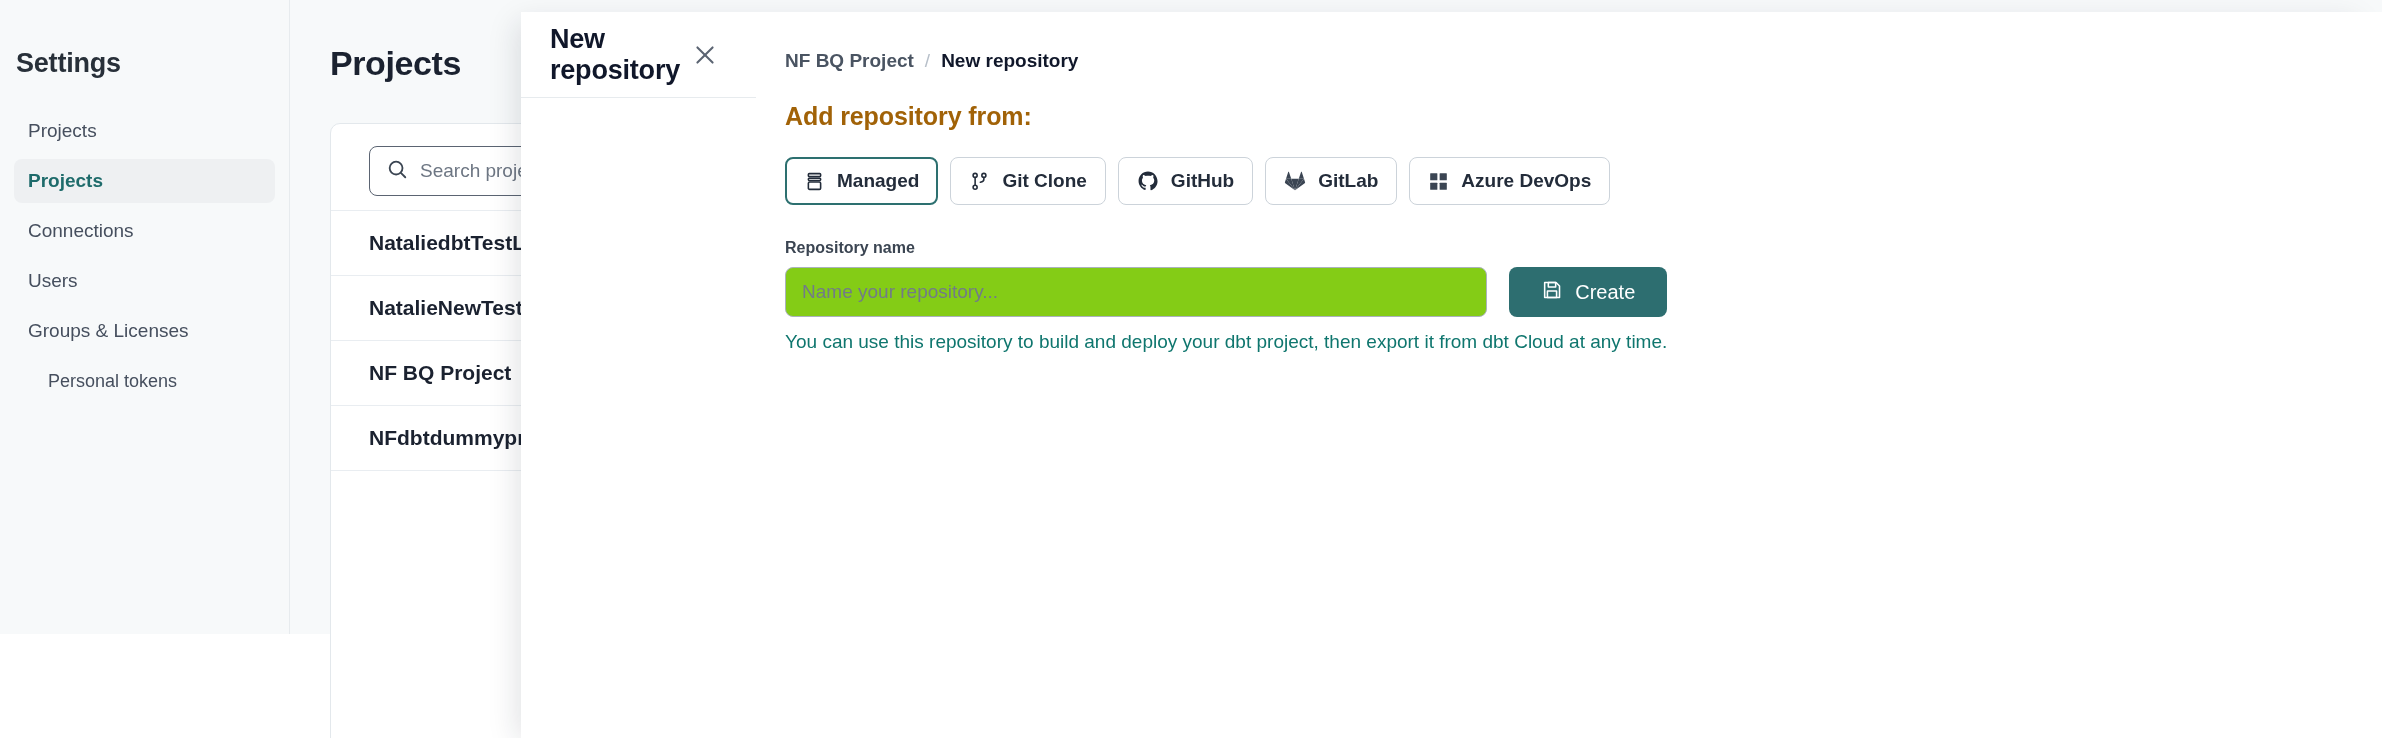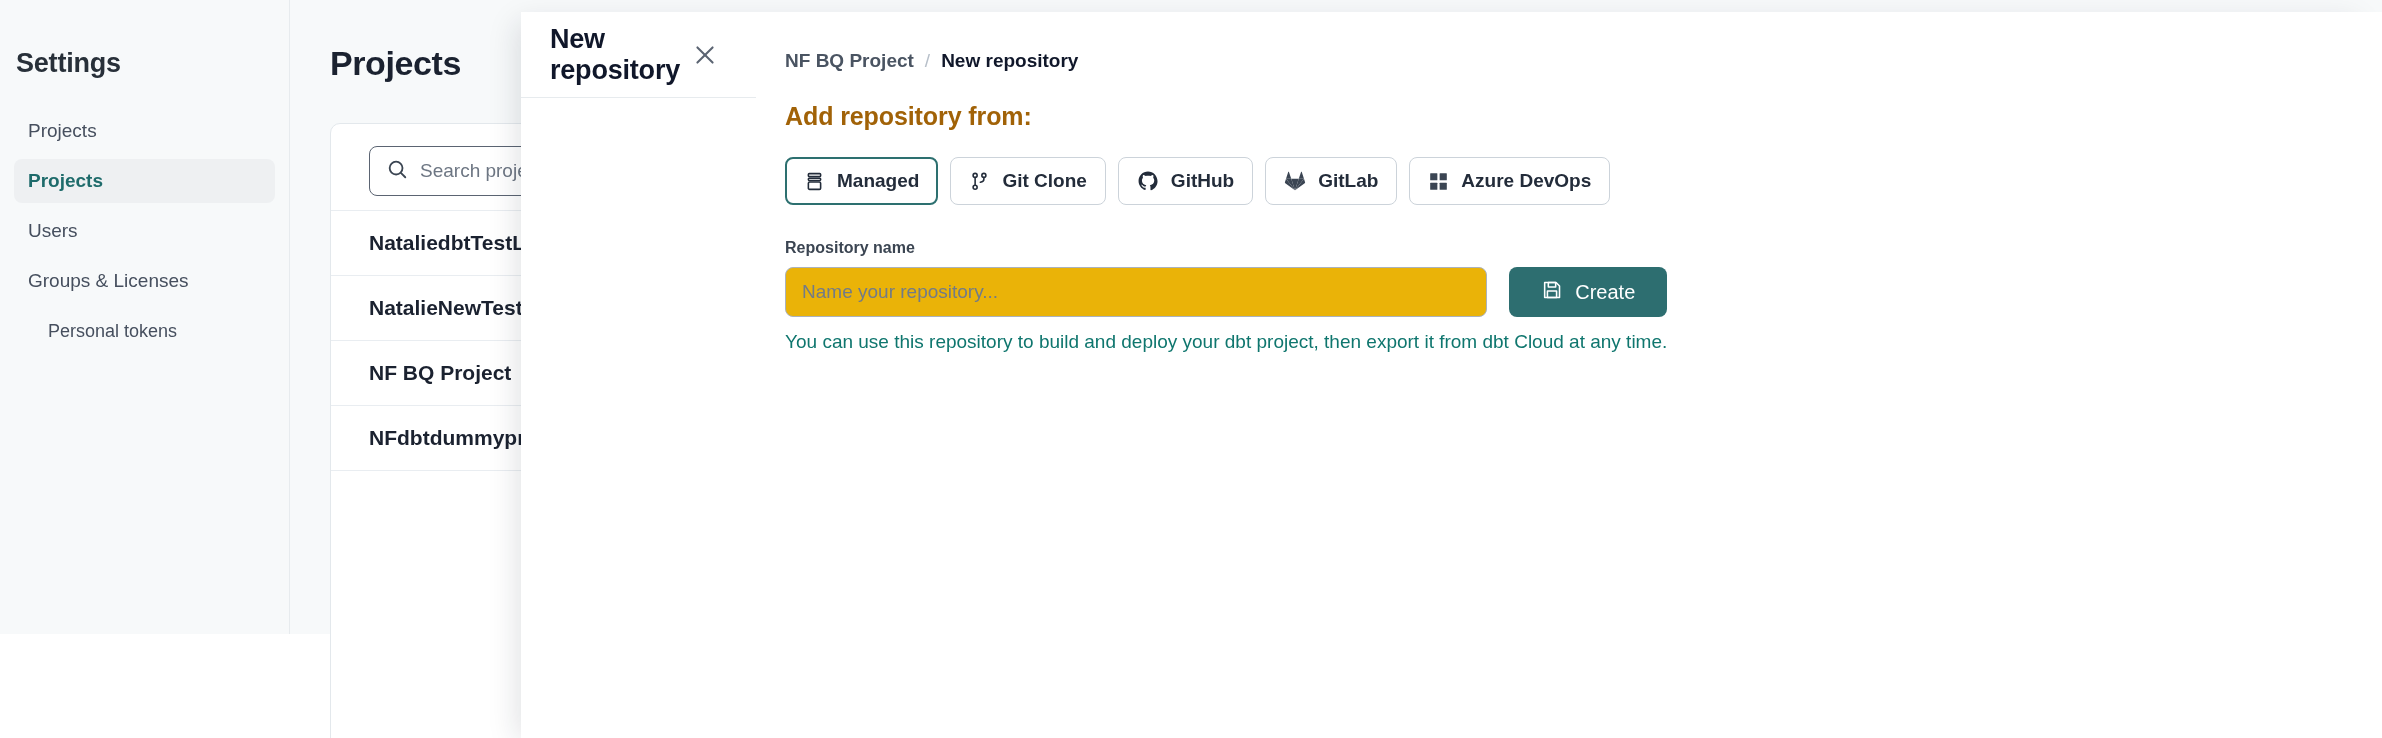--- a/index.html
+++ b/index.html
@@ -100,21 +100,21 @@
   .source-btn svg { display: block; }
 
   .field-label {
     margin-top: 34px; font-size: 16px; font-weight: 700; color: #3b4552;
   }
   .field-row { display: flex; align-items: flex-start; gap: 22px; margin-top: 10px; }
   .text-input {
     flex: 1; height: 50px;
     border: 1px solid #aab2bd; border-radius: 8px;
     padding: 0 16px; font-size: 19px; color: #1b2230;
-    font-family: "Liberation Sans", sans-serif; background: #eab308;
+    font-family: "Liberation Sans", sans-serif; background: #84cc16;
   }
   .text-input::placeholder { color: #727b88; }
   .create-btn {
     display: flex; align-items: center; gap: 12px;
     height: 50px; padding: 0 32px;
     background: #2d6e70; color: #ffffff; border: none; border-radius: 8px;
     font-size: 20px; font-family: "Liberation Sans", sans-serif; cursor: pointer;
   }
   .helper {
     margin-top: 14px; font-size: 19px; color: #0f766e;
@@ -133,20 +133,23 @@
 
         <div class="nav-item">
           <span>Projects</span>
         </div>
 
         <div class="nav-item active">
           <span>Projects</span>
         </div>
 
 
+        <div class="nav-item">
+          <span>Connections</span>
+        </div>
 
         <div class="nav-item">
           <span>Users</span>
         </div>
 
         <div class="nav-item">
           <span>Groups &amp; Licenses</span>
         </div>
 
 

